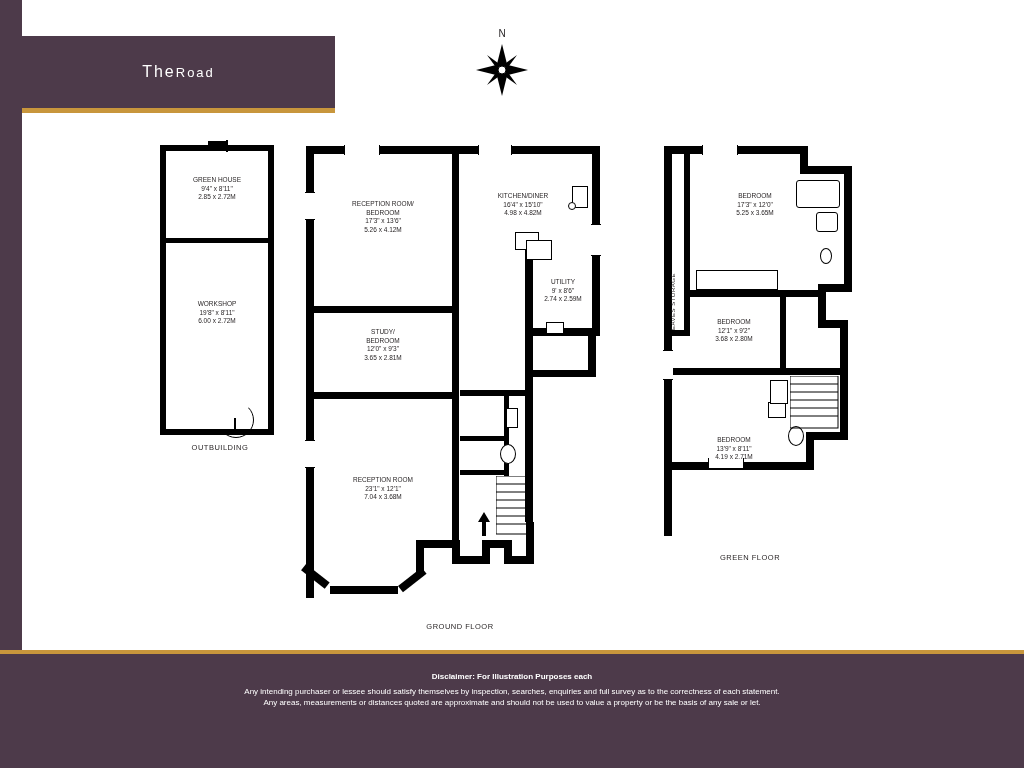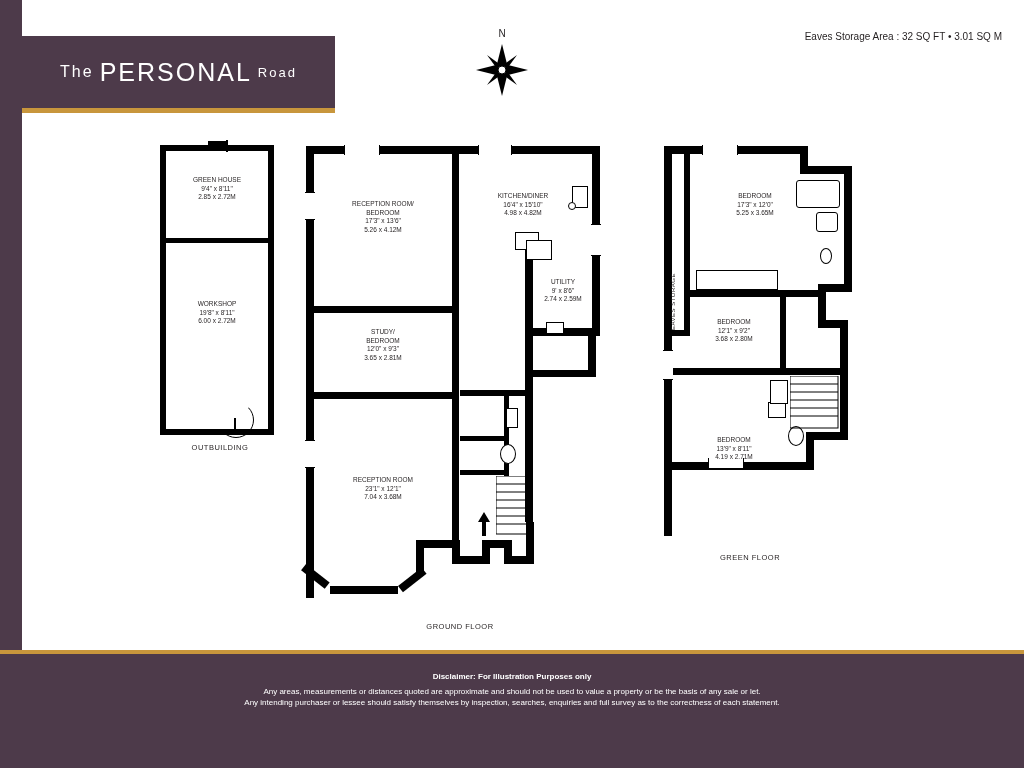--- a/index.html
+++ b/index.html
@@ -84,28 +84,26 @@
   .door-arc{position:absolute;border:1px solid #000;border-radius:50%;background:transparent;}
 </style>
 </head>
 <body>
 
 <div class="edge-bar"></div>
 
 <div class="logo-block">
   <div class="logo-text">
     <span class="logo-the">The</span>
-    <span class="logo-personal">PERSONAL</span>
     <span class="logo-agent">Road</span>
   </div>
 </div>
 <div class="logo-underline"></div>
 
 <div class="header-info">
-  <div class="header-line">Eaves Storage Area : 32 SQ FT • 3.01 SQ M</div>
 </div>
 
 <div class="compass">
   <div class="n">N</div>
   <svg width="64" height="60" style="position:absolute;left:0;top:12px">
     <g transform="translate(32,30)">
       <polygon points="0,-26 5,-6 0,0 -5,-6" fill="#000"></polygon>
       <polygon points="0,26 5,6 0,0 -5,6" fill="#000"></polygon>
       <polygon points="-26,0 -6,5 0,0 -6,-5" fill="#000"></polygon>
       <polygon points="26,0 6,5 0,0 6,-5" fill="#000"></polygon>
@@ -319,16 +317,16 @@
     <div class="nm">BEDROOM</div>
     <div>13'9" x 8'11"</div>
     <div>4.19 x 2.71M</div>
   </div>
 </div>
 <div class="floor-caption" style="left:670px;top:553px;width:160px;">GREEN FLOOR</div>
 
 <div class="footer-gold"></div>
 <div class="footer-bar"></div>
 <div class="footer-text">
-  <div class="dt">Disclaimer: For Illustration Purposes only</div>
+  <div class="dt">Disclaimer: For Illustration Purposes each</div>
+  <div class="dl">Any intending purchaser or lessee should satisfy themselves by inspection, searches, enquiries and full survey as to the correctness of each statement.</div>
   <div class="dl">Any areas, measurements or distances quoted are approximate and should not be used to value a property or be the basis of any sale or let.</div>
-  <div class="dl">Any intending purchaser or lessee should satisfy themselves by inspection, searches, enquiries and full survey as to the correctness of each statement.</div>
 </div>
 
 </body></html>

